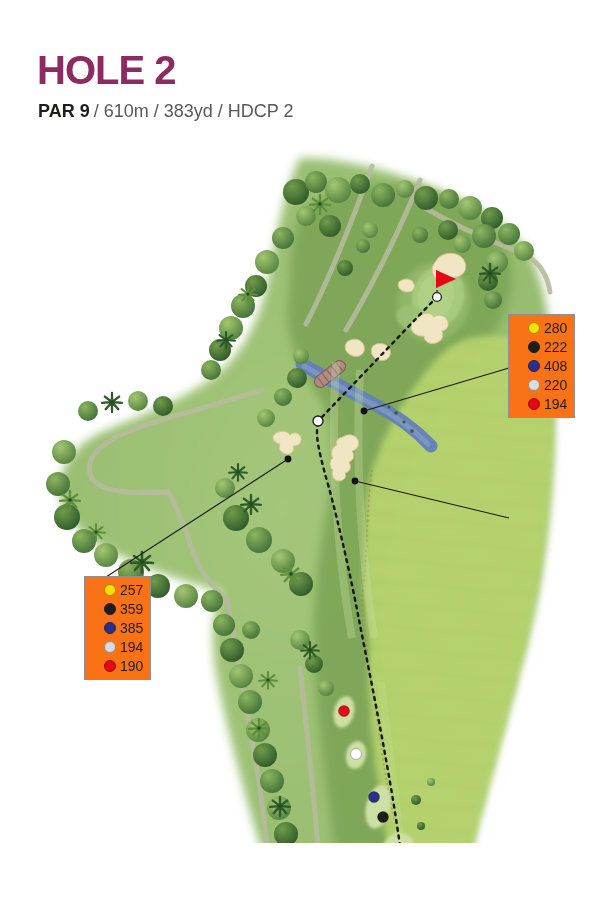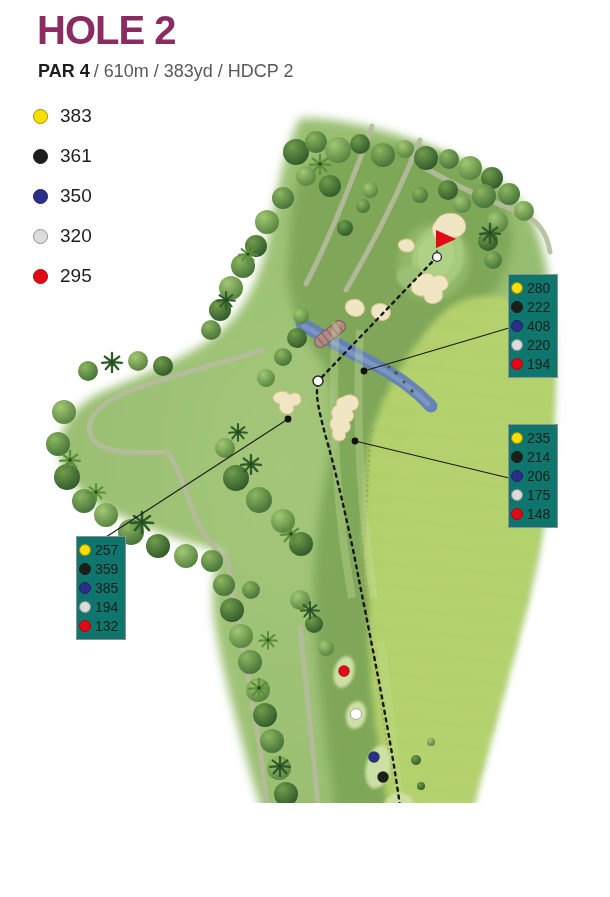--- a/index.html
+++ b/index.html
@@ -1,35 +1,35 @@
 <!DOCTYPE html>
 <html><head>
 <meta charset="utf-8">
 <style>
   html,body{margin:0;padding:0;background:#ffffff;}
   .stage{position:relative;width:610px;height:803px;background:#fff;overflow:hidden;
-         font-family:"Liberation Sans", sans-serif;}
+         font-family:"Liberation Sans", sans-serif;margin-top:40px;}
   svg.map{position:absolute;left:0;top:0;}
   
   .title{position:absolute;left:37px;top:8px;margin:0;font-size:40px;line-height:1.1;
          font-weight:700;letter-spacing:-1px;color:#8c2a62;}
   .subtitle{position:absolute;left:38px;top:61px;font-size:18px;color:#58585a;white-space:nowrap;}
   .subtitle .par{font-weight:700;color:#1d1d1b;margin-right:4px;}
   
   .legend{position:absolute;left:33px;top:105px;display:flex;flex-direction:column;gap:18px;}
   .lrow{display:flex;align-items:center;gap:12px;font-size:19px;color:#1d1d1b;}
   .dot-lg{width:13px;height:13px;border-radius:50%;border:1.7px solid;flex:0 0 auto;}
   
-  .callout{position:absolute;background:#0f766e;border:1px solid #8f8f8f;
-           padding:5px 7px 5px 2px;display:flex;flex-direction:column;gap:3px;}
+  .callout{position:absolute;background:#f97316;border:1px solid #8f8f8f;
+           padding:5px 7px 5px 19px;display:flex;flex-direction:column;gap:3px;}
   .crow{display:flex;align-items:center;gap:4px;font-size:14px;line-height:1.15;color:#1d1d1b;}
   .dot{width:10px;height:10px;border-radius:50%;border:1px solid;flex:0 0 auto;}
   #co-upper-right{left:508px;top:274px;}
   #co-middle-right{left:508px;top:424px;}
-  #co-left{left:76px;top:536px;text-align:center;}
+  #co-left{left:84px;top:536px;text-align:center;}
   
   .c-yellow{background:#f7e000;border-color:#9f8b00;}
   .c-black{background:#1d1d1b;border-color:#1d1d1b;}
   .c-blue{background:#2b2f8a;border-color:#20245f;}
   .c-white{background:#dcdcdc;border-color:#8f8f8f;}
   .c-red{background:#e30917;border-color:#a30711;}
 </style>
 </head>
 <body>
 
@@ -260,45 +260,23 @@
     <circle cx="318" cy="381" r="5" fill="#ffffff" stroke="#222222" stroke-width="1.4"></circle>
     <g>
       <path d="M437,252 L437,236" fill="none" stroke="#333333" stroke-width="1.4" stroke-dasharray="2 2.6"></path>
       <polygon points="436,230 436,248 456,239" fill="#e30917"></polygon>
     </g>
     <circle cx="437" cy="257" r="4.4" fill="#ffffff" stroke="#222222" stroke-width="1.3"></circle>
   </svg>
 
   <h1 class="title">HOLE 2</h1>
   <div class="subtitle">
-    <span class="par">PAR 4</span><span>/ 610m / 383yd / HDCP 2</span>
+    <span class="par">PAR 9</span><span>/ 610m / 383yd / HDCP 2</span>
   </div>
 
-  <div class="legend">
-    <div class="lrow">
-      <span class="dot-lg c-yellow"></span>
-      <span>383</span>
-    </div>
-    <div class="lrow">
-      <span class="dot-lg c-black"></span>
-      <span>361</span>
-    </div>
-    <div class="lrow">
-      <span class="dot-lg c-blue"></span>
-      <span>350</span>
-    </div>
-    <div class="lrow">
-      <span class="dot-lg c-white"></span>
-      <span>320</span>
-    </div>
-    <div class="lrow">
-      <span class="dot-lg c-red"></span>
-      <span>295</span>
-    </div>
-  </div>
 
   <div class="callout" id="co-upper-right">
     <div class="crow">
         <span class="dot c-yellow"></span>
         <span>280</span>
       </div>
     <div class="crow">
         <span class="dot c-black"></span>
         <span>222</span>
       </div>
@@ -309,59 +287,37 @@
     <div class="crow">
         <span class="dot c-white"></span>
         <span>220</span>
       </div>
     <div class="crow">
         <span class="dot c-red"></span>
         <span>194</span>
       </div>
   </div>
 
-  <div class="callout" id="co-middle-right">
-    <div class="crow">
-        <span class="dot c-yellow"></span>
-        <span>235</span>
-      </div>
-    <div class="crow">
-        <span class="dot c-black"></span>
-        <span>214</span>
-      </div>
-    <div class="crow">
-        <span class="dot c-blue"></span>
-        <span>206</span>
-      </div>
-    <div class="crow">
-        <span class="dot c-white"></span>
-        <span>175</span>
-      </div>
-    <div class="crow">
-        <span class="dot c-red"></span>
-        <span>148</span>
-      </div>
-  </div>
 
   <div class="callout" id="co-left">
     <div class="crow">
         <span class="dot c-yellow"></span>
         <span>257</span>
       </div>
     <div class="crow">
         <span class="dot c-black"></span>
         <span>359</span>
       </div>
     <div class="crow">
         <span class="dot c-blue"></span>
         <span>385</span>
       </div>
     <div class="crow">
         <span class="dot c-white"></span>
         <span>194</span>
       </div>
     <div class="crow">
         <span class="dot c-red"></span>
-        <span>132</span>
+        <span>190</span>
       </div>
   </div>
 
 </div>
 
 </body></html>

